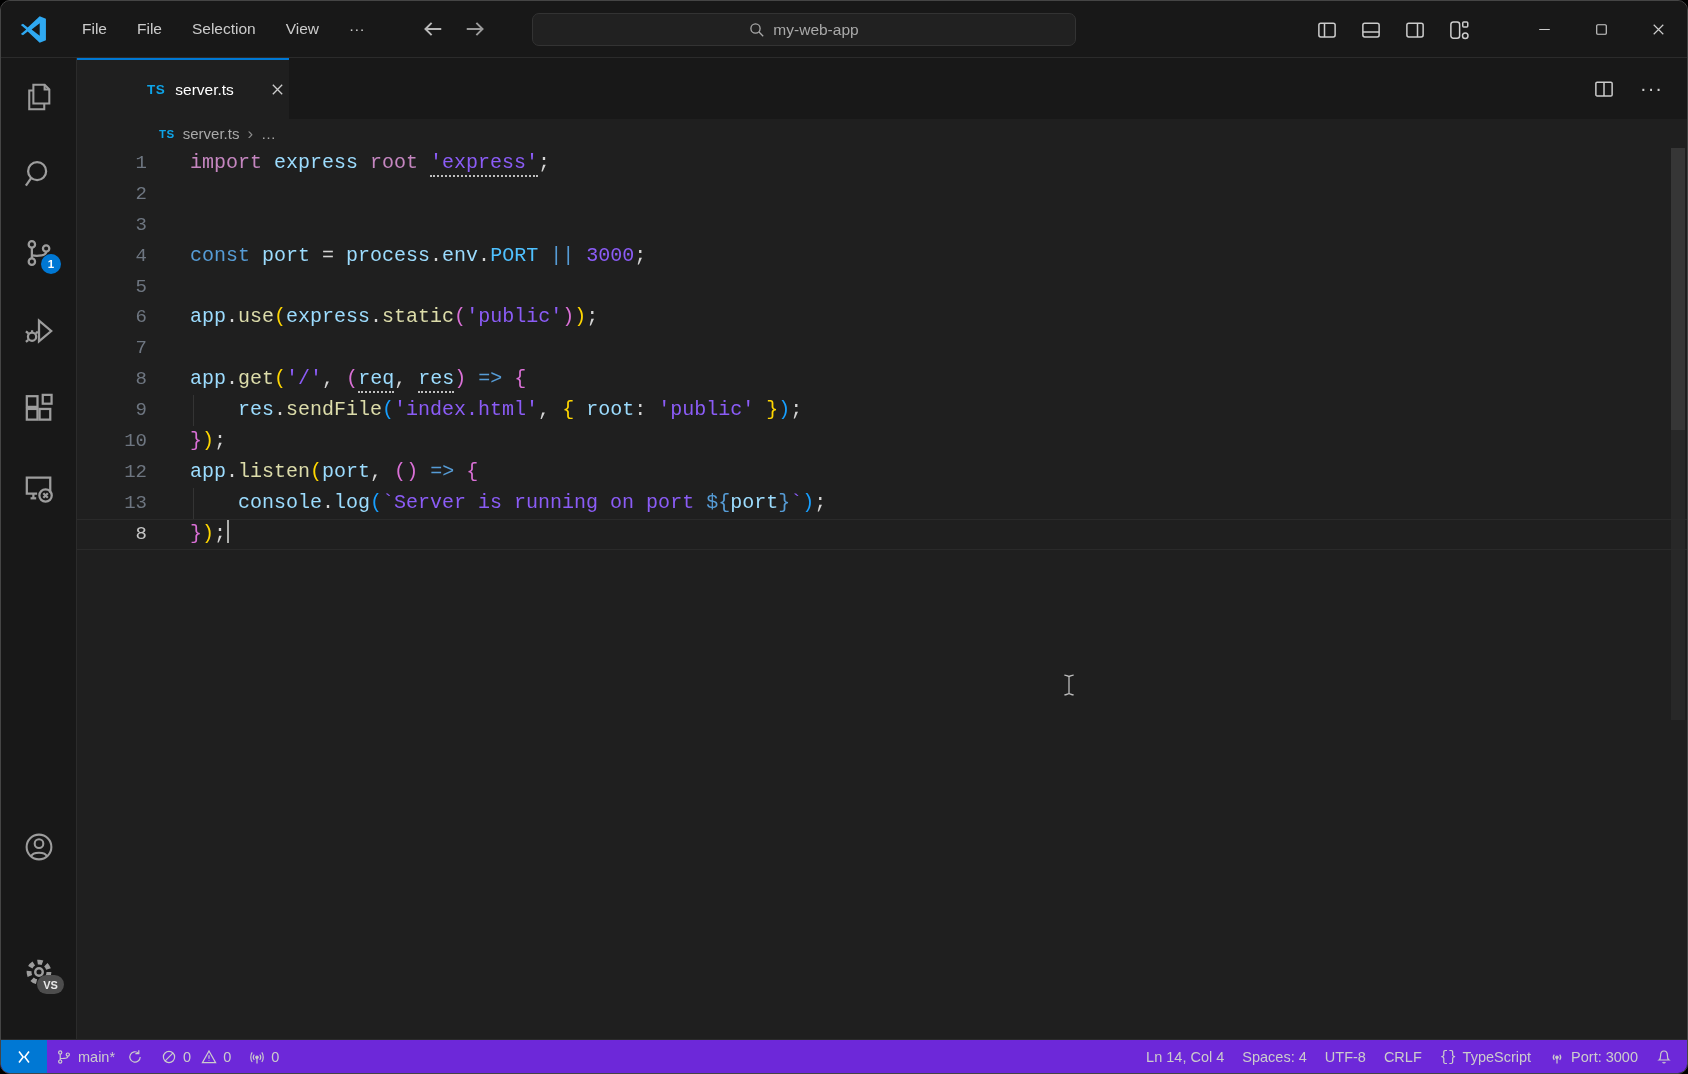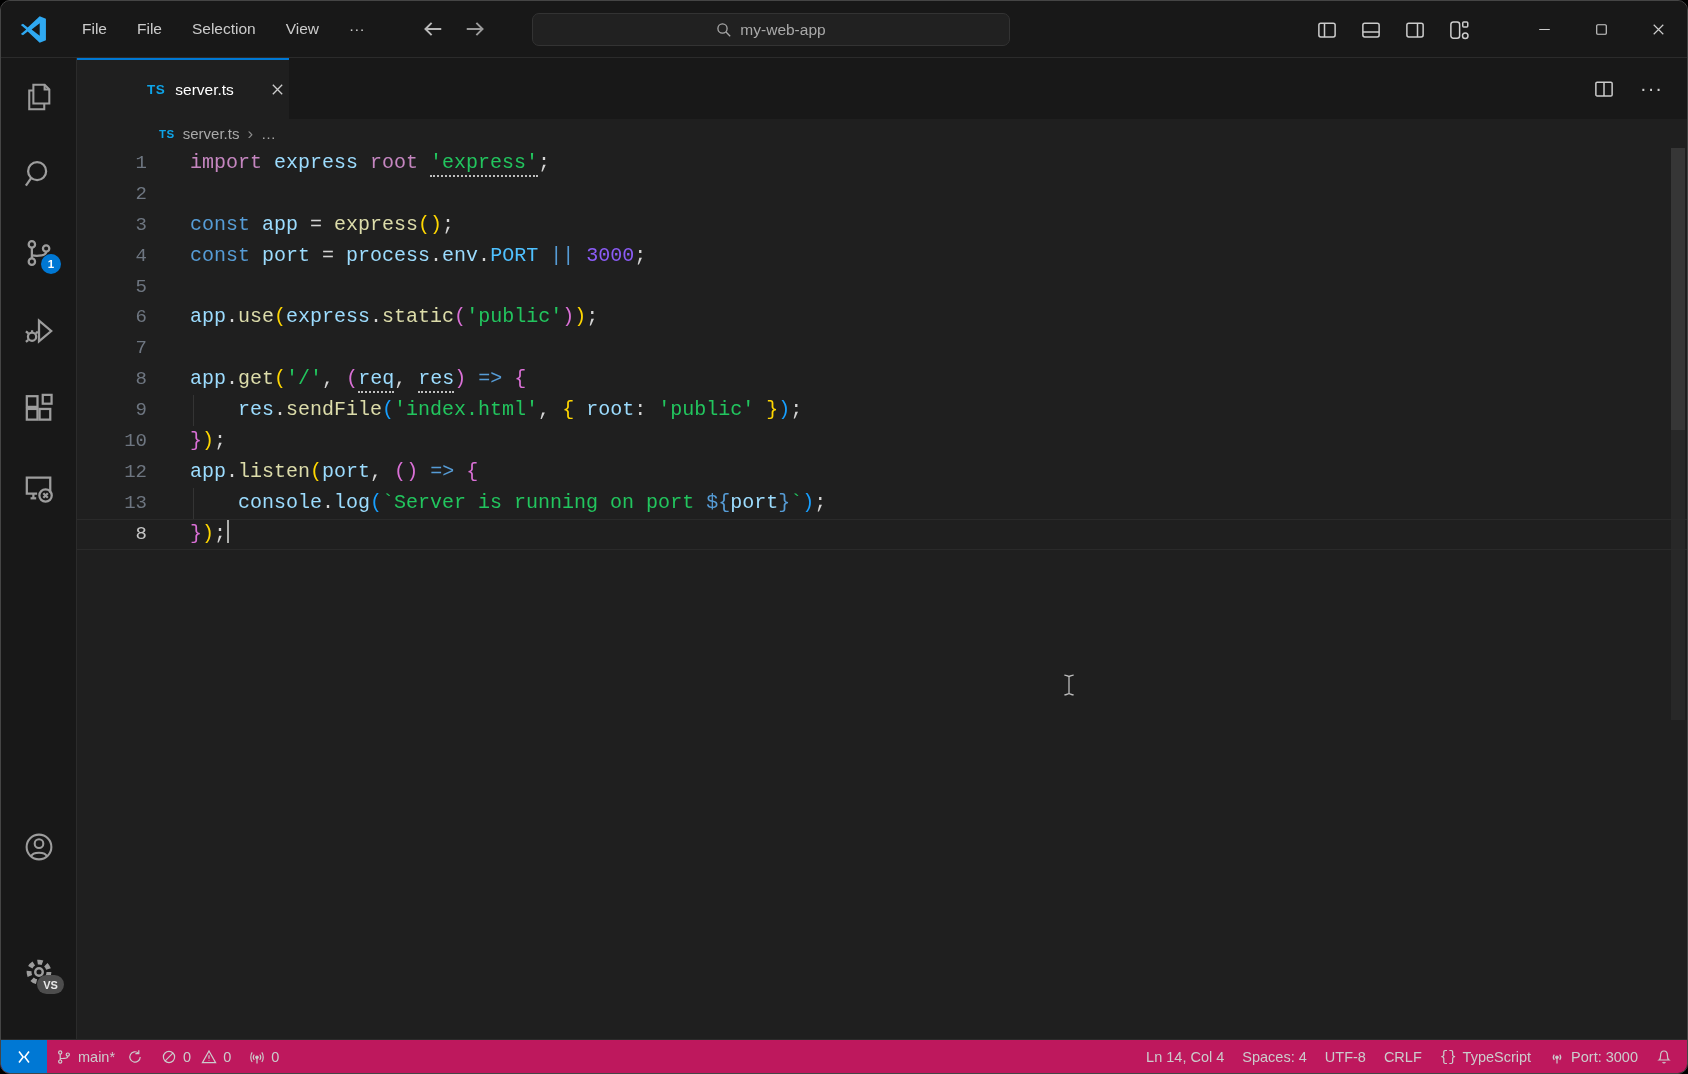--- a/index.html
+++ b/index.html
@@ -9,21 +9,21 @@
             border:1px solid #454545; overflow:hidden; }
 
   
   #titlebar { position:absolute; left:0; top:0; width:100%; height:57px;
               background:#181818; border-bottom:1px solid #2b2b2b;
               display:flex; align-items:center; color:#cccccc; }
   .logo { width:27px; height:27px; margin:0 20px 0 19px; flex:0 0 auto; }
   .menu-item { font-size:15.5px; padding:6px 15px; border-radius:6px; color:#cccccc; }
   .nav-arrows { display:flex; gap:20px; margin-left:42px; }
   .nav-arrows svg { width:22px; height:22px; }
-  #command-center { position:absolute; left:531px; top:12px; width:478px; height:33px;
+  #command-center { position:absolute; left:531px; top:12px; width:544px; height:33px;
                     background:#212121; border:1px solid #333333; border-radius:7px;
                     display:flex; align-items:center; justify-content:center;
                     color:#a9a9a9; font-size:15.5px; gap:8px; }
   #layout-controls { position:absolute; right:218px; top:0; height:57px;
                      display:flex; align-items:center; gap:24px; }
   #layout-controls svg { width:20px; height:20px; }
   #window-controls { position:absolute; right:0; top:0; height:57px; display:flex; }
   .win-btn { width:57px; height:57px; display:flex; align-items:center; justify-content:center; }
   .win-btn svg { width:17px; height:17px; }
 
@@ -69,32 +69,32 @@
           overflow:hidden; }
   .line { display:flex; height:30.9px; line-height:30.9px; white-space:pre; position:relative; }
   .line .num { width:70px; text-align:right; color:#6e7681; font-size:19px; flex:0 0 auto; }
   .line .content { margin-left:43px; position:relative; }
   .line.current { box-shadow: inset 0 1px 0 #2a2a2a, inset 0 -1px 0 #2a2a2a; }
   .line.current .num { color:#c6c6c6; }
   .guide { position:absolute; left:3px; top:0; height:100%; border-left:1px solid #343434; }
   .caret { display:inline-block; width:2px; height:23px; background:#aeafad;
            vertical-align:-4px; margin-left:1px; }
   .kw{color:#C586C0} .st{color:#569CD6} .v{color:#9CDCFE} .cn{color:#4FC1FF}
-  .fn{color:#DCDCAA} .s{color:#22c55e} .n{color:#8b5cf6} .p{color:#D4D4D4}
+  .fn{color:#DCDCAA} .s{color:#8b5cf6} .n{color:#8b5cf6} .p{color:#D4D4D4}
   .b1{color:#FFD700} .b2{color:#DA70D6} .b3{color:#179FFF}
   .h{border-bottom:2px dotted #bfbfbf; padding-bottom:1px;}
 
   #scrollbar-slider { position:absolute; right:2px; top:0; width:14px; height:282px;
                       background:#434343; opacity:0.65; }
   #scrollbar-shadow { position:absolute; right:2px; top:282px; width:14px; height:290px;
                       background:#2b2b2b; opacity:0.8; }
   #mouse-ibeam { position:absolute; left:985px; top:525px; width:14px; height:24px; }
 
   
-  #statusbar { position:absolute; left:0; bottom:0; width:100%; height:34px; background:#be185d;
+  #statusbar { position:absolute; left:0; bottom:0; width:100%; height:34px; background:#6d28d9;
                border-top:1px solid #2b2b2b; display:flex; align-items:center;
                color:#cccccc; font-size:14.5px; }
   .sb-item { display:flex; align-items:center; gap:6px; padding:0 9px; height:100%; }
   .sb-item svg { width:16px; height:16px; }
   #sb-remote { background:#0078d4; width:46px; justify-content:center; padding:0; }
   #sb-right { margin-left:auto; display:flex; align-items:center; height:100%;
               padding-right:6px; }
   .mono-braces { font-family:"Liberation Mono",monospace; font-size:14px; }
 </style>
 </head>
@@ -254,21 +254,21 @@
       <span class="ts-icon">TS</span>
       <span>server.ts</span>
       <span class="bc-chev">›</span>
       <span>…</span>
     </div>
 
     <div id="code">
 
       <div class="line"><span class="num">1</span><span class="content"><span class="kw">import </span><span class="v">express</span><span class="p"> </span><span class="kw">root</span><span class="p"> </span><span class="s h">'express'</span><span class="p">;</span></span></div>
         <div class="line"><span class="num">2</span><span class="content"></span></div>
-        <div class="line"><span class="num">3</span><span class="content"><span class="st">const</span><span class="p"> </span><span class="v">app</span><span class="p"> = </span><span class="fn">express</span><span class="b1">(</span><span class="b1">)</span><span class="p">;</span></span></div>
+        <div class="line"><span class="num">3</span></div>
         <div class="line"><span class="num">4</span><span class="content"><span class="st">const</span><span class="p"> </span><span class="v">port</span><span class="p"> = </span><span class="v">process</span><span class="p">.</span><span class="v">env</span><span class="p">.</span><span class="cn">PORT</span><span class="p"> </span><span class="st">||</span><span class="p"> </span><span class="n">3000</span><span class="p">;</span></span></div>
         <div class="line"><span class="num">5</span><span class="content"></span></div>
         <div class="line"><span class="num">6</span><span class="content"><span class="v">app</span><span class="p">.</span><span class="fn">use</span><span class="b1">(</span><span class="v">express</span><span class="p">.</span><span class="fn">static</span><span class="b2">(</span><span class="s">'public'</span><span class="b2">)</span><span class="b1">)</span><span class="p">;</span></span></div>
         <div class="line"><span class="num">7</span><span class="content"></span></div>
         <div class="line"><span class="num">8</span><span class="content"><span class="v">app</span><span class="p">.</span><span class="fn">get</span><span class="b1">(</span><span class="s">'/'</span><span class="p">,</span><span class="p"> </span><span class="b2">(</span><span class="v h">req</span><span class="p">,</span><span class="p"> </span><span class="v h">res</span><span class="b2">)</span><span class="p"> </span><span class="st">=&gt;</span><span class="p"> </span><span class="b2">{</span></span></div>
         <div class="line"><span class="num">9</span><span class="content"><span class="guide"></span>    <span class="v">res</span><span class="p">.</span><span class="fn">sendFile</span><span class="b3">(</span><span class="s">'index.html'</span><span class="p">,</span><span class="p"> </span><span class="b1">{</span><span class="p"> </span><span class="v">root</span><span class="p">:</span><span class="p"> </span><span class="s">'public'</span><span class="p"> </span><span class="b1">}</span><span class="b3">)</span><span class="p">;</span></span></div>
         <div class="line"><span class="num">10</span><span class="content"><span class="b2">}</span><span class="b1">)</span><span class="p">;</span></span></div>
         <div class="line"><span class="num">12</span><span class="content"><span class="v">app</span><span class="p">.</span><span class="fn">listen</span><span class="b1">(</span><span class="v">port</span><span class="p">,</span><span class="p"> </span><span class="b2">(</span><span class="b2">)</span><span class="p"> </span><span class="st">=&gt;</span><span class="p"> </span><span class="b2">{</span></span></div>
         <div class="line"><span class="num">13</span><span class="content"><span class="guide"></span>    <span class="v">console</span><span class="p">.</span><span class="v">log</span><span class="b3">(</span><span class="s">`Server is running on port </span><span class="st">${</span><span class="v">port</span><span class="st">}</span><span class="s">`</span><span class="b3">)</span><span class="p">;</span></span></div>
         <div class="line current"><span class="num">8</span><span class="content"><span class="b2">}</span><span class="b1">)</span><span class="p">;</span><span class="caret"></span></span></div>

